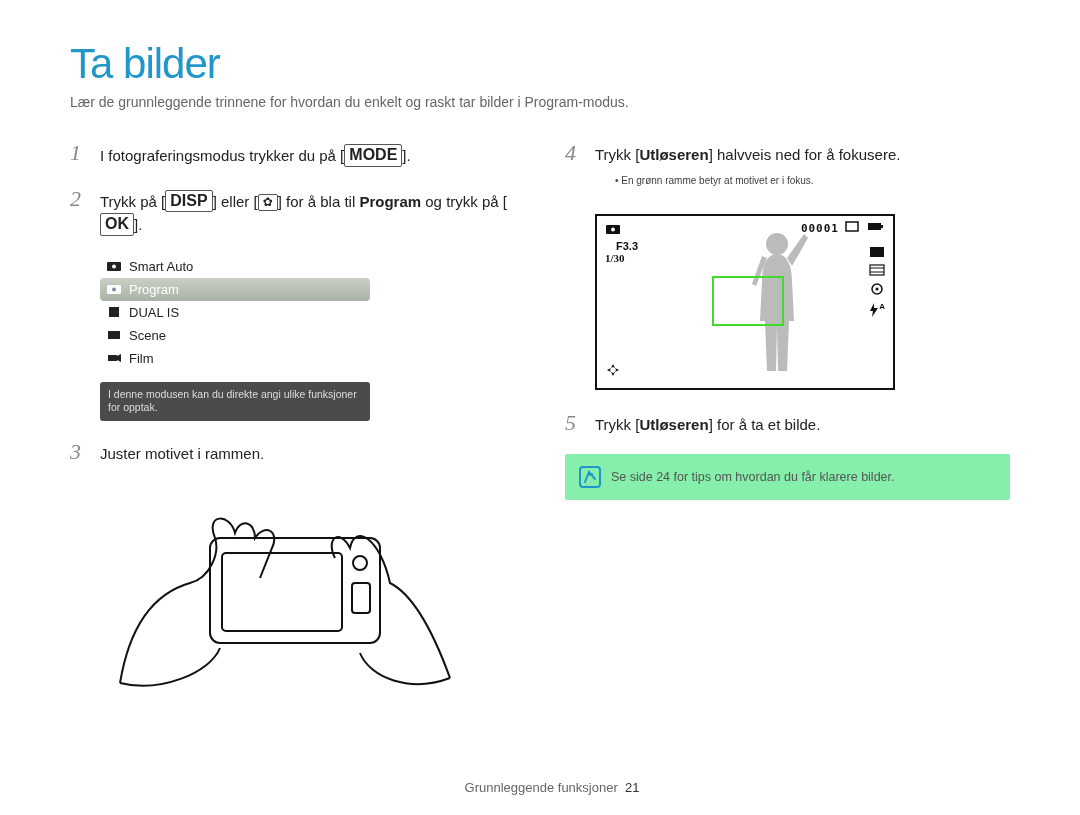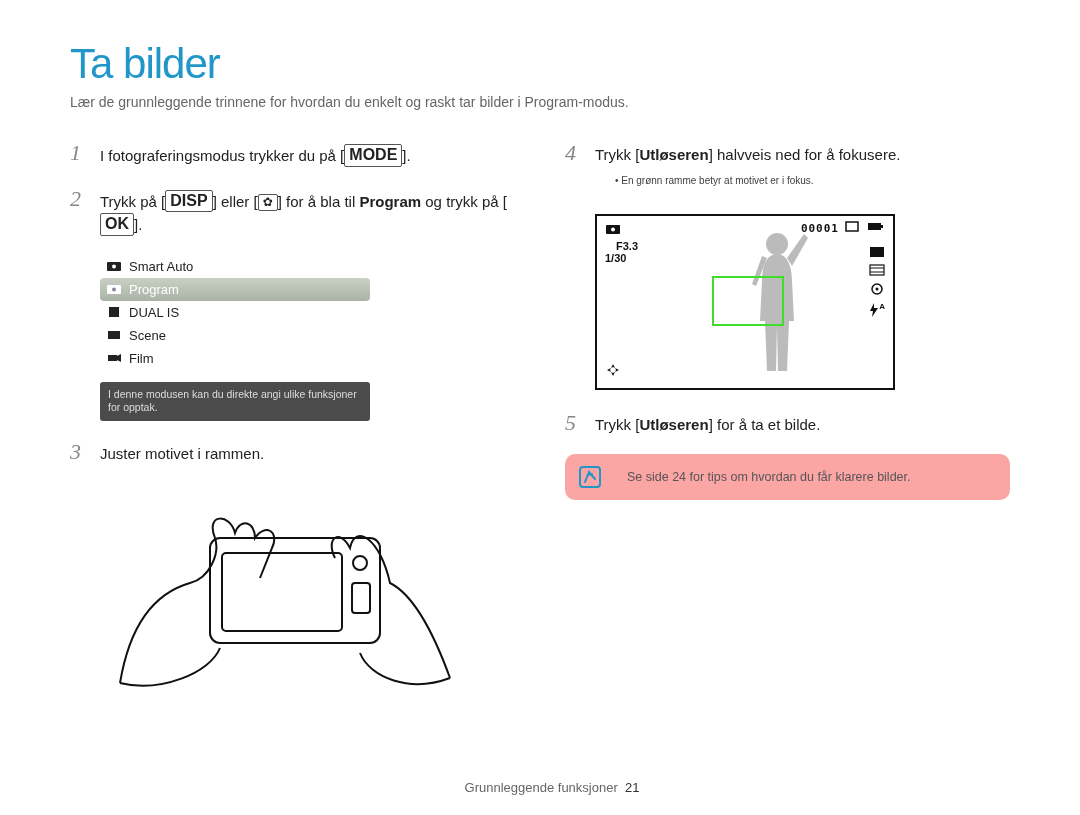--- a/index.html
+++ b/index.html
@@ -133,25 +133,25 @@
   }
   .focus-frame {
     position:absolute;
     left:115px; top:60px;
     width:72px; height:50px;
     border:2px solid #3fdc2b;
   }
   .scr-icon { position:absolute; font-size:11px; color:#111; font-weight:bold; }
   .tip-box {
     display:flex;
-    gap:26px;
-    background:#fca5a5;
+    gap:10px;
+    background:#86efac;
     padding:12px 14px;
     align-items:center;
-    border-radius:10px;
+    border-radius:2px;
     margin-left:0;
   }
   .tip-icon {
     width:22px;height:22px;border:2px solid #2196c9;border-radius:4px;
     display:flex;align-items:center;justify-content:center;
     color:#2196c9;font-weight:bold;flex-shrink:0;
   }
   .tip-text { font-size:12.5px; color:#555; }
   .footer {
     position:absolute;
@@ -286,21 +286,21 @@
       </svg>
       <div class="focus-frame"></div>
 
       <span class="scr-icon" style="left:8px;top:6px;">
         <svg width="16" height="13" viewBox="0 0 16 13">
             <rect x="1" y="3" width="14" height="9" fill="#111" rx="1"></rect>
             <circle cx="8" cy="7.5" r="2" fill="#fff"></circle>
           </svg>
       </span>
       <span class="scr-icon" style="left:8px;top:24px;padding-left:11px;">F3.3</span>
-      <span class="scr-icon" style="left:8px;top:36px;">1/30</span>
+      <span class="scr-icon" style="left:8px;top:36px;font-family:Liberation Serif, serif;">1/30</span>
       <span class="scr-icon" style="right:54px;top:6px;font-family:monospace;letter-spacing:1px;">00001</span>
       <span class="scr-icon" style="right:34px;top:5px;">
         <svg width="14" height="11" viewBox="0 0 14 11">
             <rect x="1" y="1" width="12" height="9" fill="none" stroke="#111" stroke-width="1.5"></rect>
           </svg>
       </span>
       <span class="scr-icon" style="right:8px;top:5px;">
         <svg width="18" height="11" viewBox="0 0 18 11">
             <rect x="1" y="2" width="13" height="7" fill="#111"></rect>
             <rect x="14" y="4" width="2" height="3" fill="#111"></rect>

